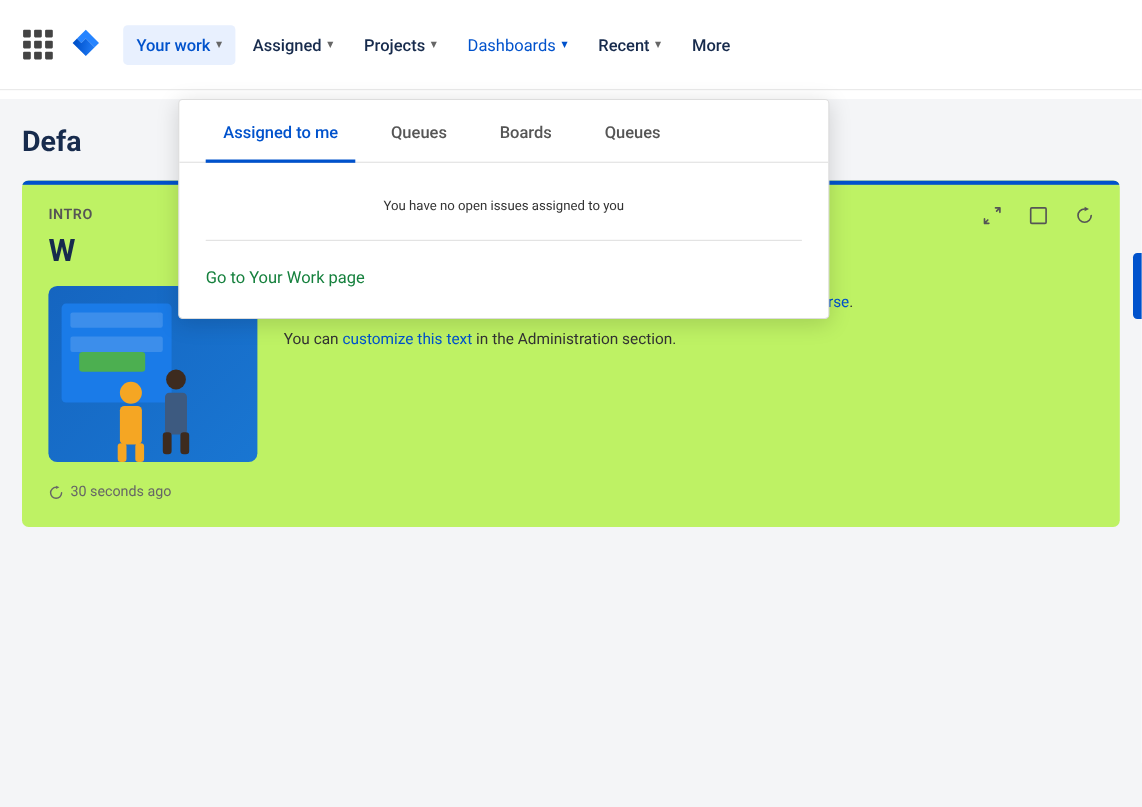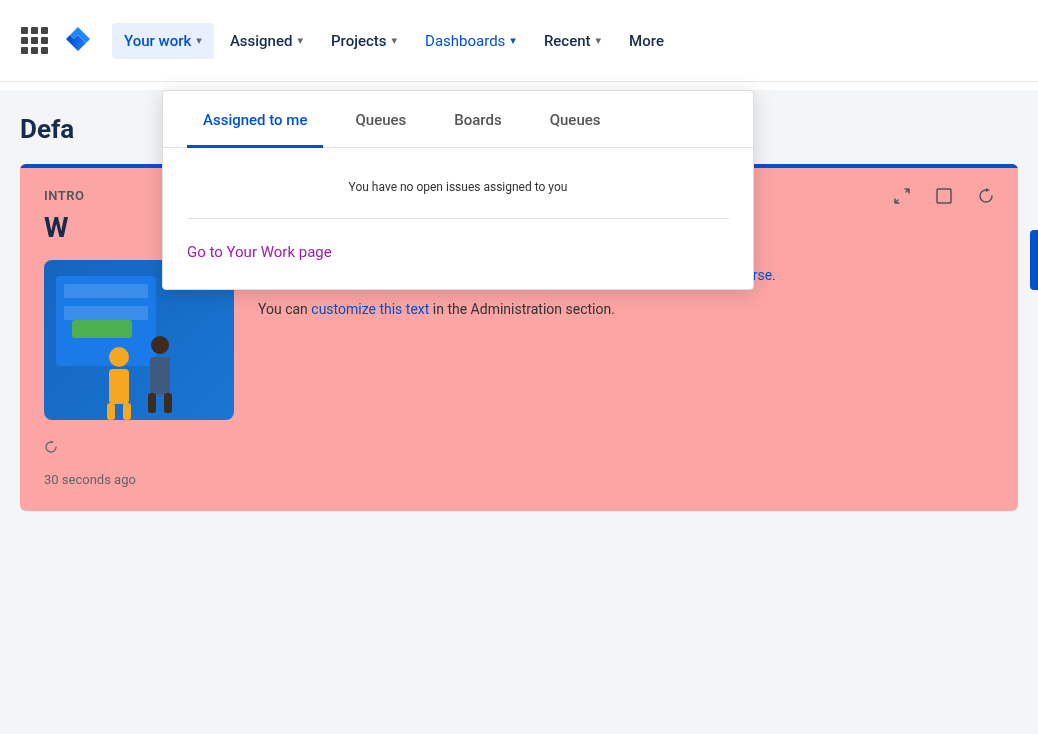--- a/index.html
+++ b/index.html
@@ -122,42 +122,42 @@
       text-align: center;
       margin-bottom: 8px;
     }
     .dropdown-divider {
       height: 1px;
       background: #e0e0e0;
       margin: 24px 0;
     }
     .go-to-work {
       font-size: 15px;
-      color: #a21caf;
+      color: #15803d;
       cursor: pointer;
     }
 
     
     .main-content {
       position: absolute;
       top: 90px;
       left: 0;
       right: 0;
       bottom: 0;
       padding: 24px 20px;
       background: #f4f5f7;
     }
     .page-title {
       font-size: 26px;
       font-weight: 700;
       color: #172b4d;
       margin-bottom: 20px;
     }
     .card {
-      background: #fca5a5;
+      background: #bef264;
       border-radius: 6px;
       padding: 24px;
       position: relative;
       overflow: hidden;
     }
     .card-blue-top {
       position: absolute;
       top: 0; left: 0; right: 0;
       height: 4px;
       background: #0052cc;
@@ -237,23 +237,22 @@
       cursor: pointer;
       color: #555;
       font-size: 16px;
       border-radius: 4px;
     }
     .card-timestamp {
       font-size: 13px;
       color: #666;
       margin-top: 20px;
       display: flex;
-      align-items: flex-start;
-      gap: 18px;
-      flex-direction: column;
+      align-items: center;
+      gap: 6px;
     }
 
     
     .right-scroll-hint {
       position: absolute;
       right: 0;
       top: 230px;
       width: 8px;
       height: 60px;
       background: #0052cc;

